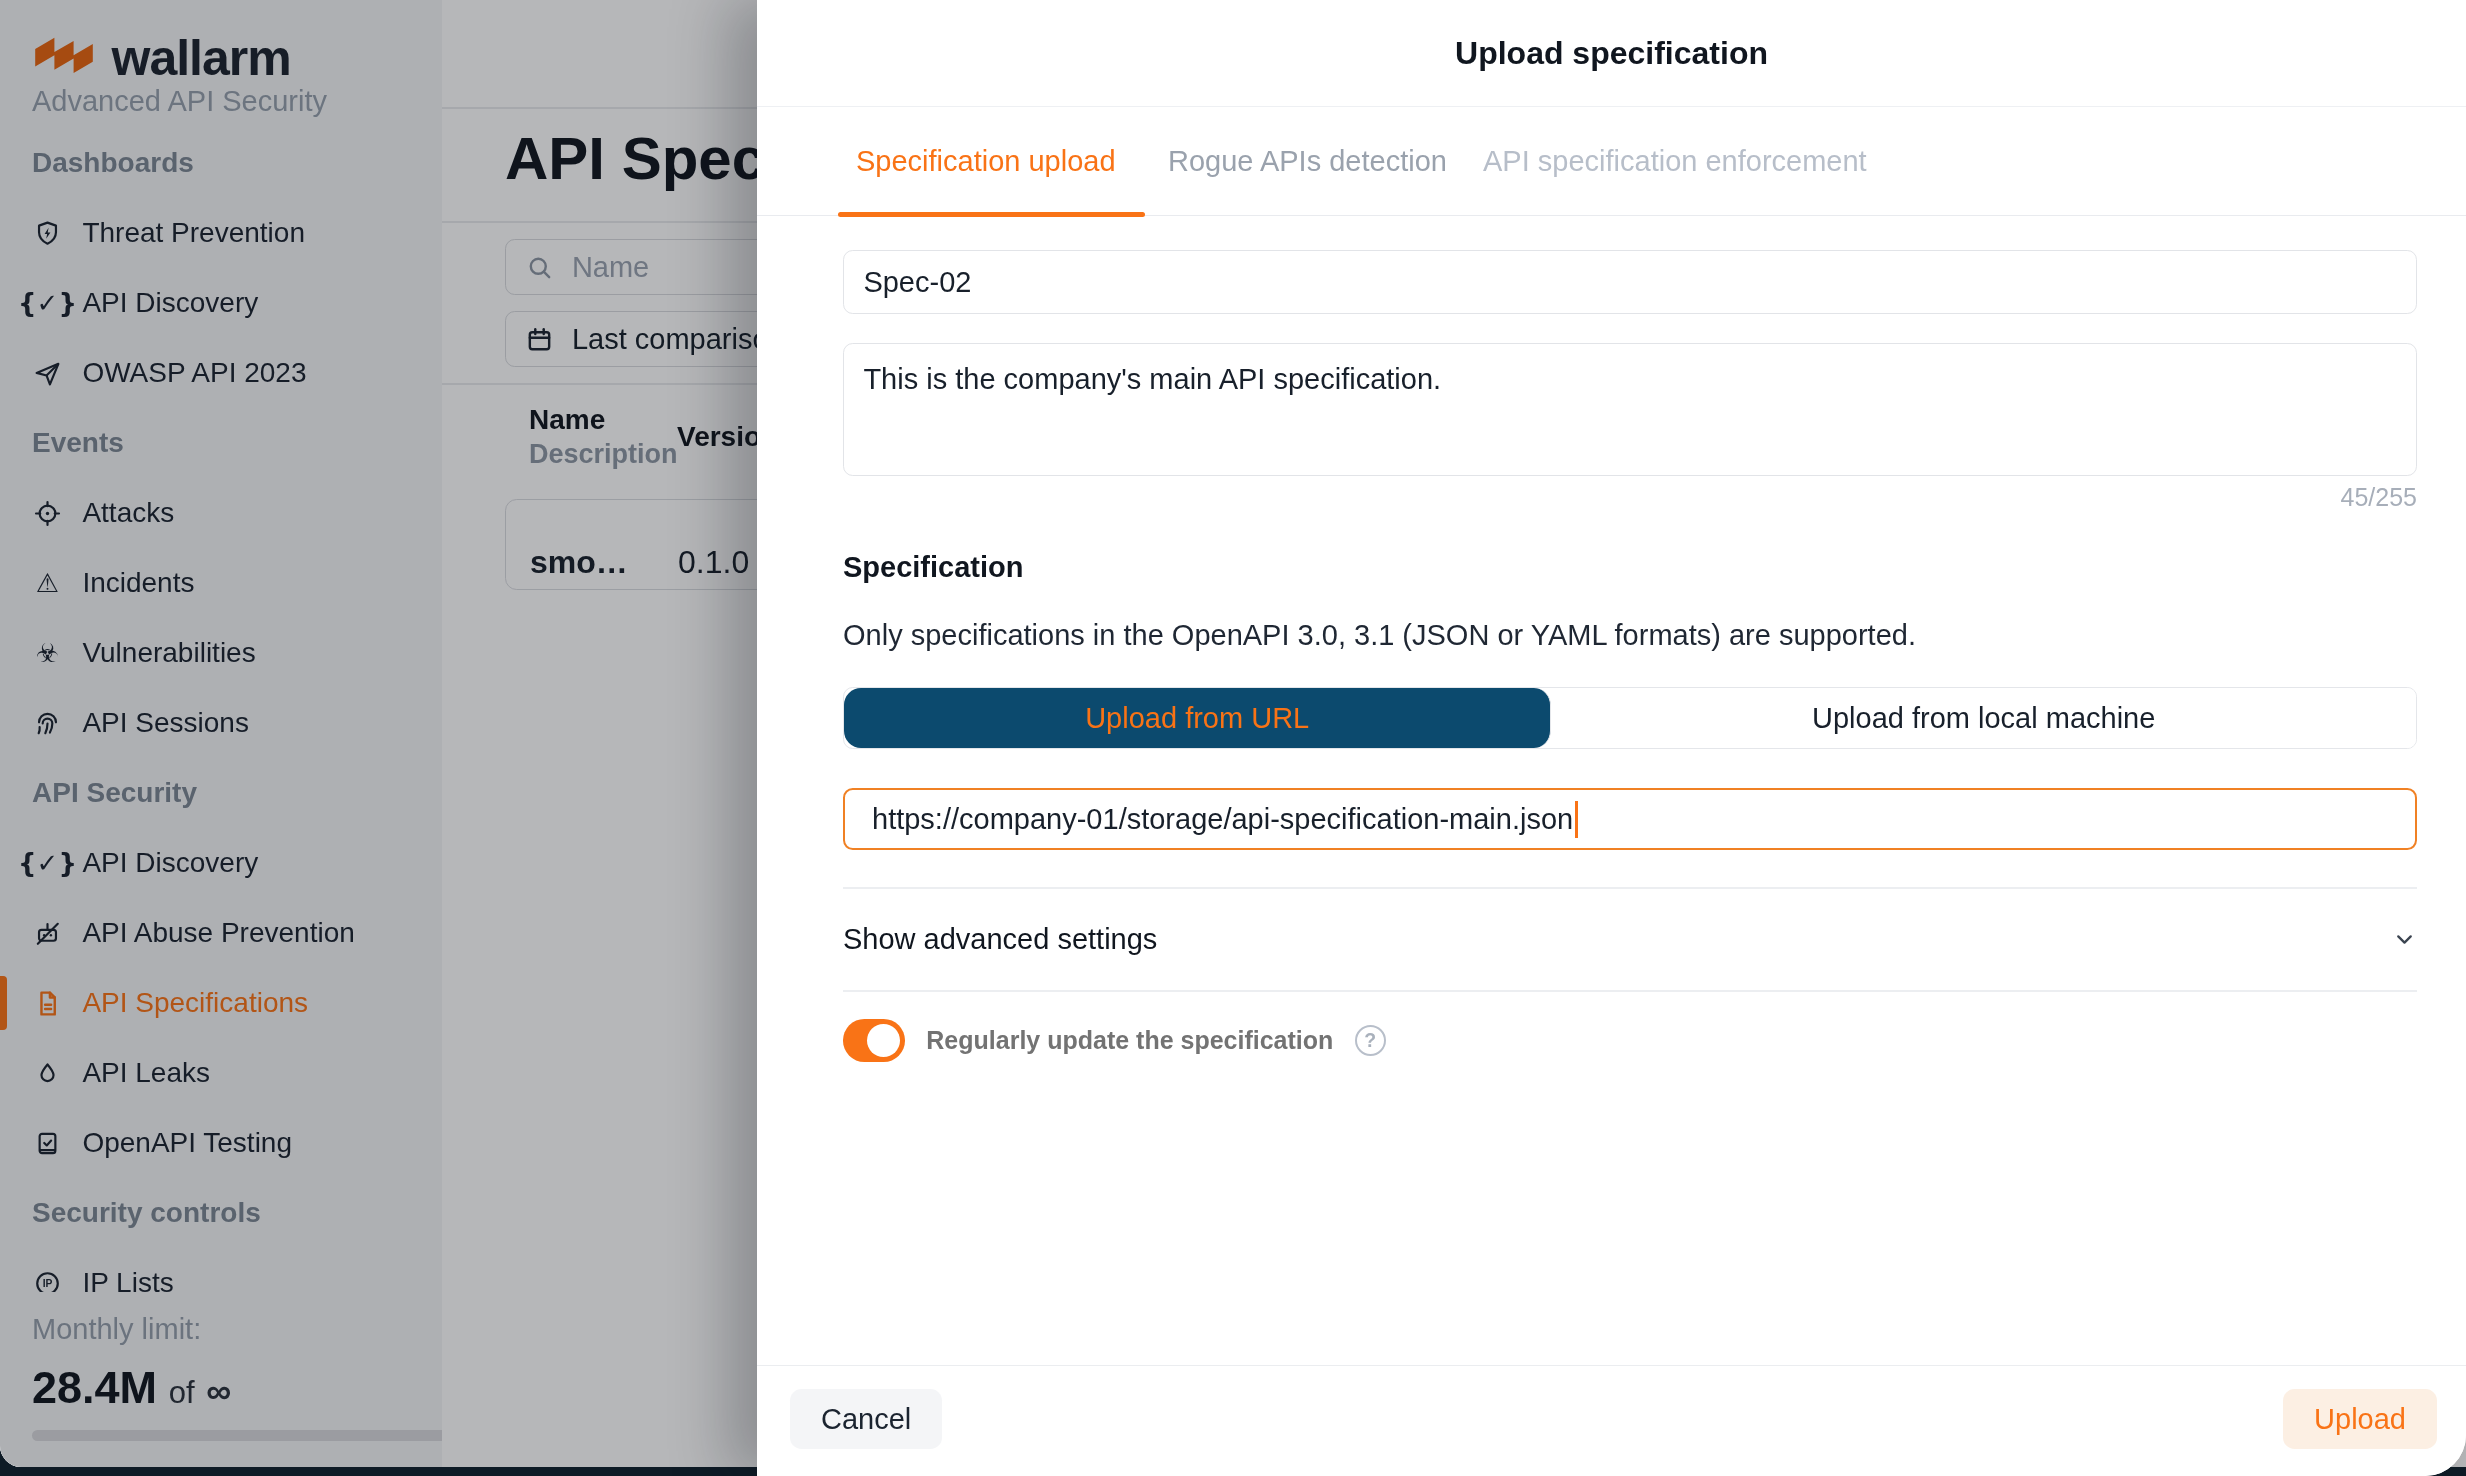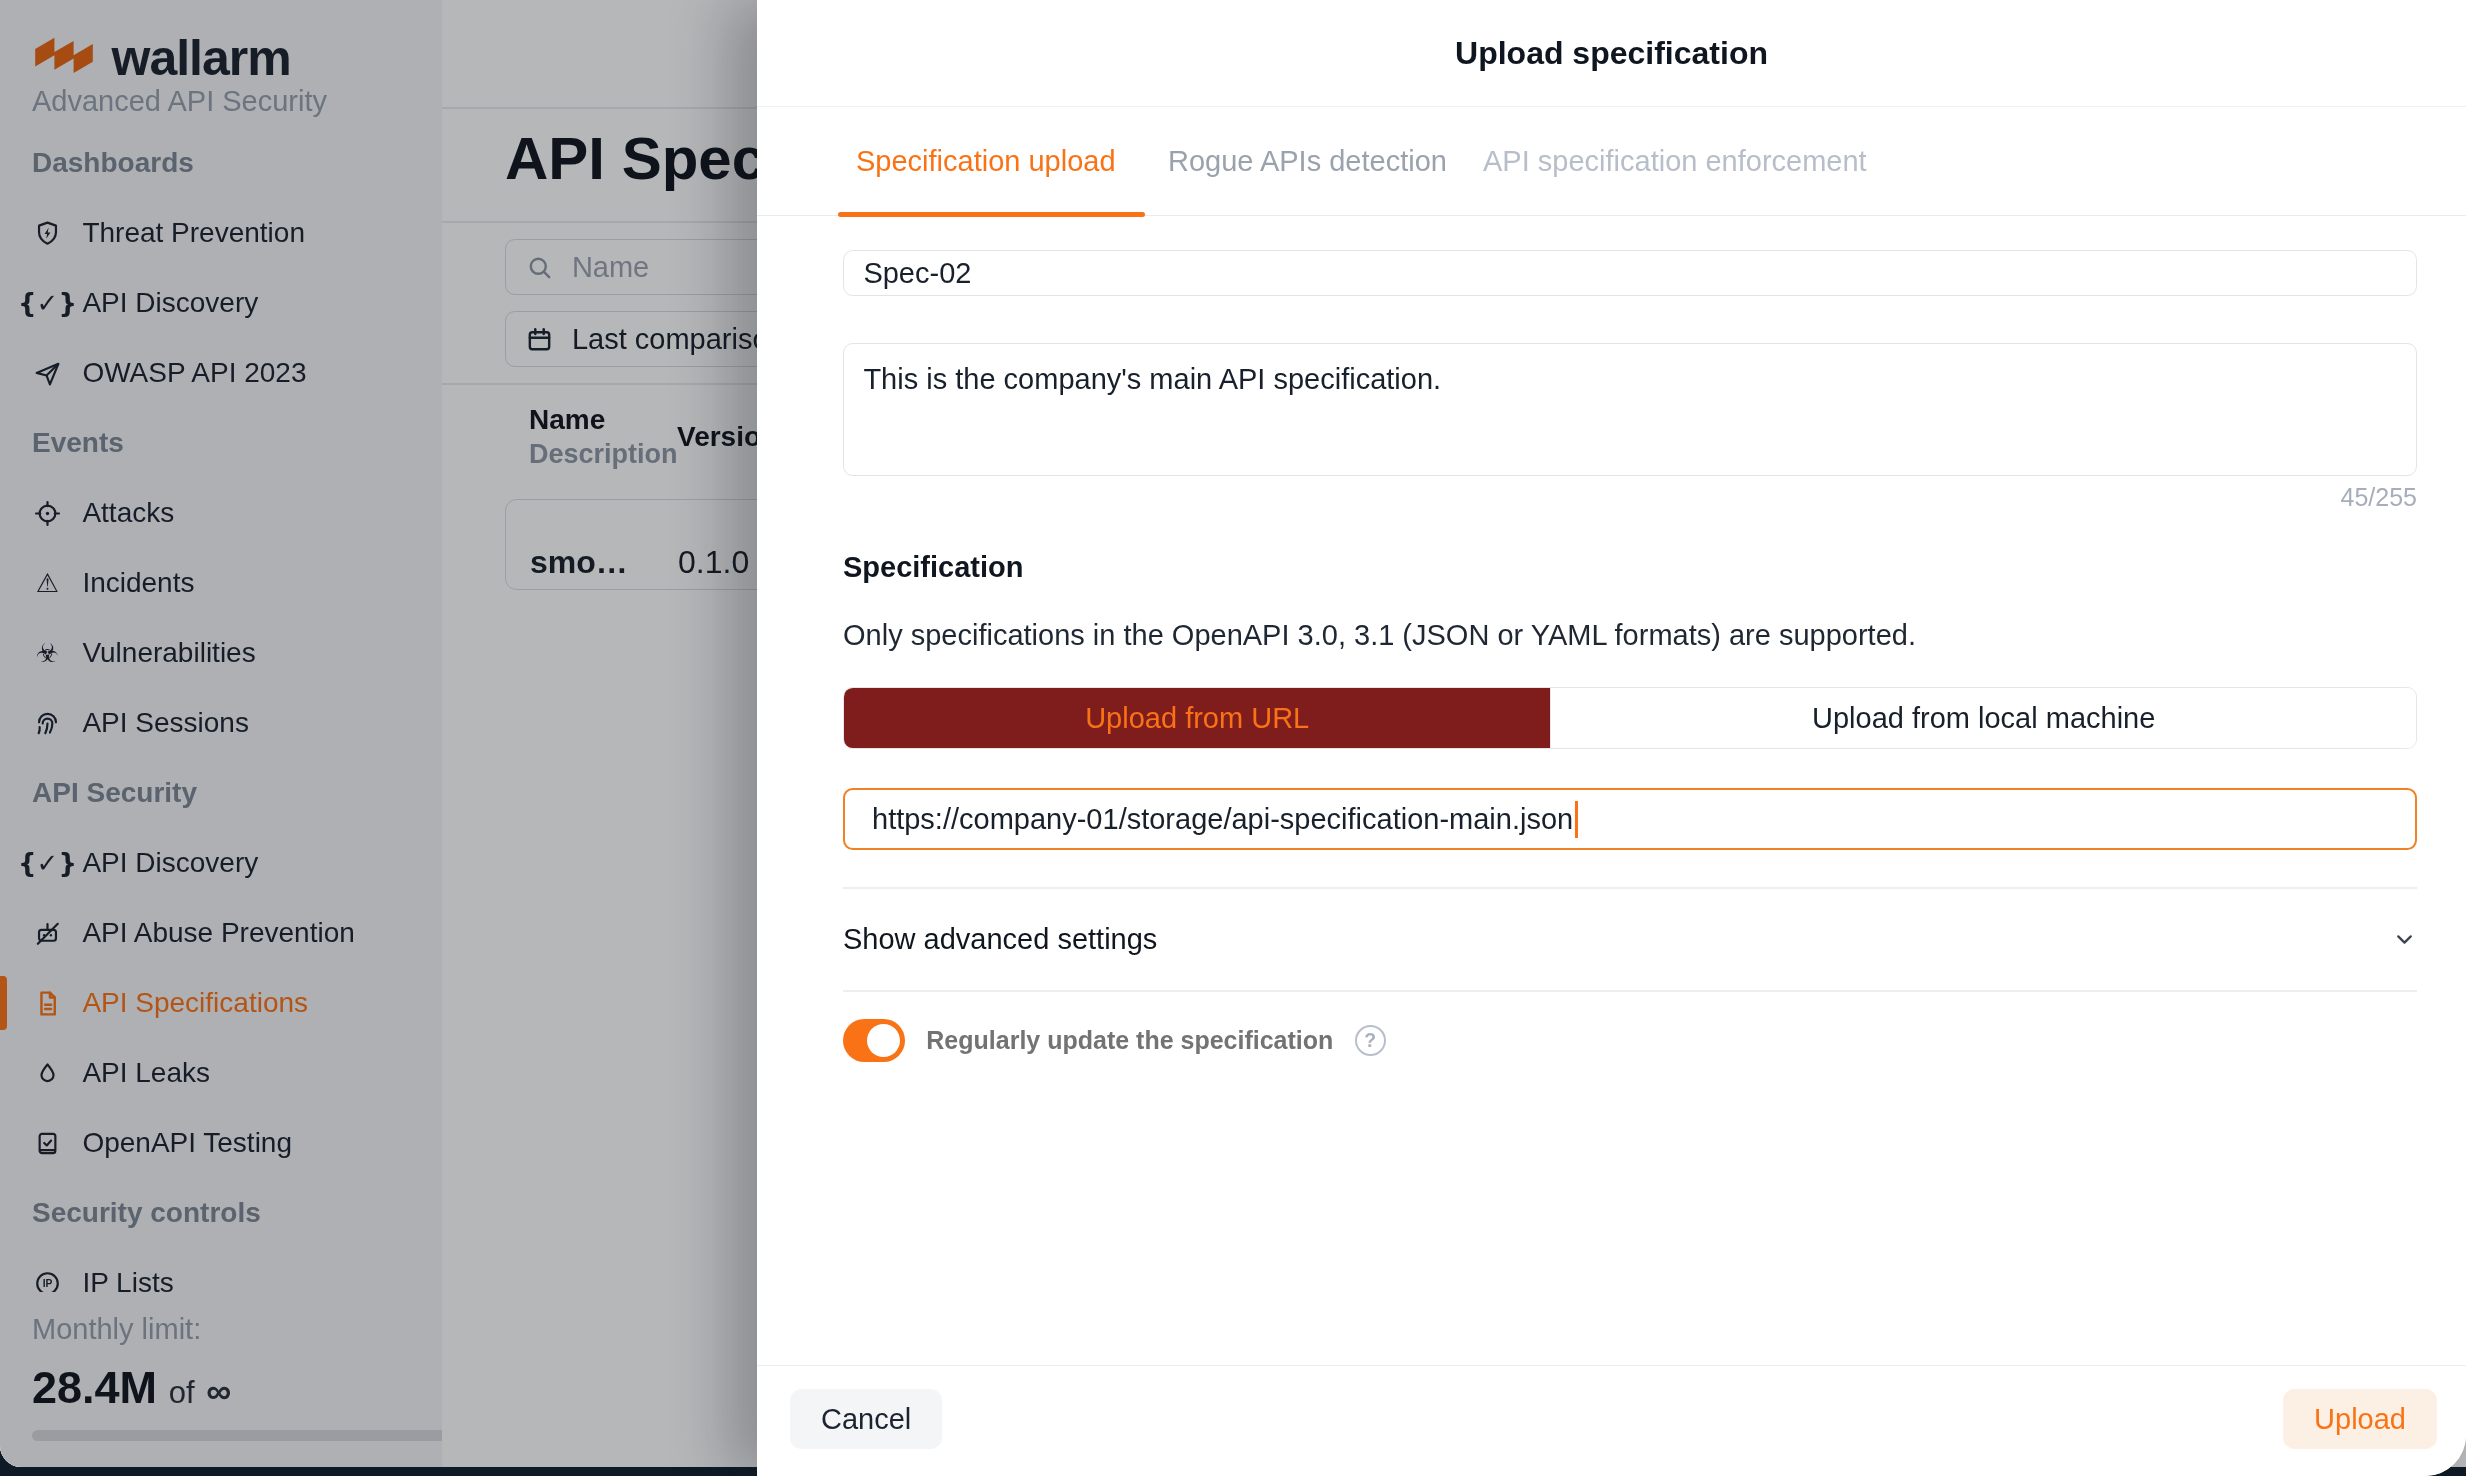--- a/index.html
+++ b/index.html
@@ -72,31 +72,31 @@
          font-size:29px; cursor:pointer; white-space:nowrap; }
   .tab.t1 { left:99px; color:#f97316; }
   .tab.t2 { left:411px; color:#9aa2ad; }
   .tab.t3 { left:726px; color:#b7bec9; }
   .tab-underline { position:absolute; left:81px; bottom:-1.9px; width:307px; height:4.9px;
                    background:#f97316; border-radius:2.9px; }
 
   .inp { position:absolute; left:86px; width:1574px; border:1.9px solid #e2e4e8; border-radius:9.7px;
          font-size:29px; color:#18202b; padding:0 19.4px; background:#fff;
          font-family:"Liberation Sans", sans-serif; }
-  .inp.name { top:250px; height:46px; }
+  .inp.name { top:250px; height:64px; }
   textarea.inp { top:343px; height:133px; padding:15.5px 19.4px; resize:none; line-height:1.35; }
   .counter { position:absolute; right:49px; top:483px; font-size:25px; color:#a7aeb9; }
 
   .spec-h { position:absolute; left:86px; top:551px; font-size:29px; font-weight:700; color:#10161f; }
   .spec-hint { position:absolute; left:86px; top:619px; font-size:29px; color:#1f2733; }
 
   .segmented { position:absolute; left:86px; top:687px; width:1574px; height:62px;
                border:1.9px solid #e4e6ea; border-radius:9.7px; display:flex; overflow:hidden; background:#fff; }
   .seg { display:flex; align-items:center; justify-content:center; font-size:29px; cursor:pointer; }
-  .seg.url { width:45%; background:#7f1d1d; color:#f97316; border-right:1.9px solid #e4e6ea; }
+  .seg.url { width:45%; background:#0c4a6e; color:#f97316; border-right:1.9px solid #e4e6ea;border-radius:17px; }
   .seg.local { width:55%; background:#fff; color:#18202b; }
 
   .urlbox { position:absolute; left:86px; top:788px; width:1574px; height:62px;
             border:2.9px solid #f08124; border-radius:9.7px; display:flex; align-items:center;
             padding:0 27px; font-size:29px; color:#18202b; background:#fff; }
   .caret { display:inline-block; width:2.9px; height:37px; background:#f97316; margin-left:1.9px;
            vertical-align:middle; }
 
   .thin { position:absolute; left:86px; width:1574px; height:1.9px; background:#eceef1; }
   .advanced { position:absolute; left:86px; top:910px; width:1574px; height:58px;

